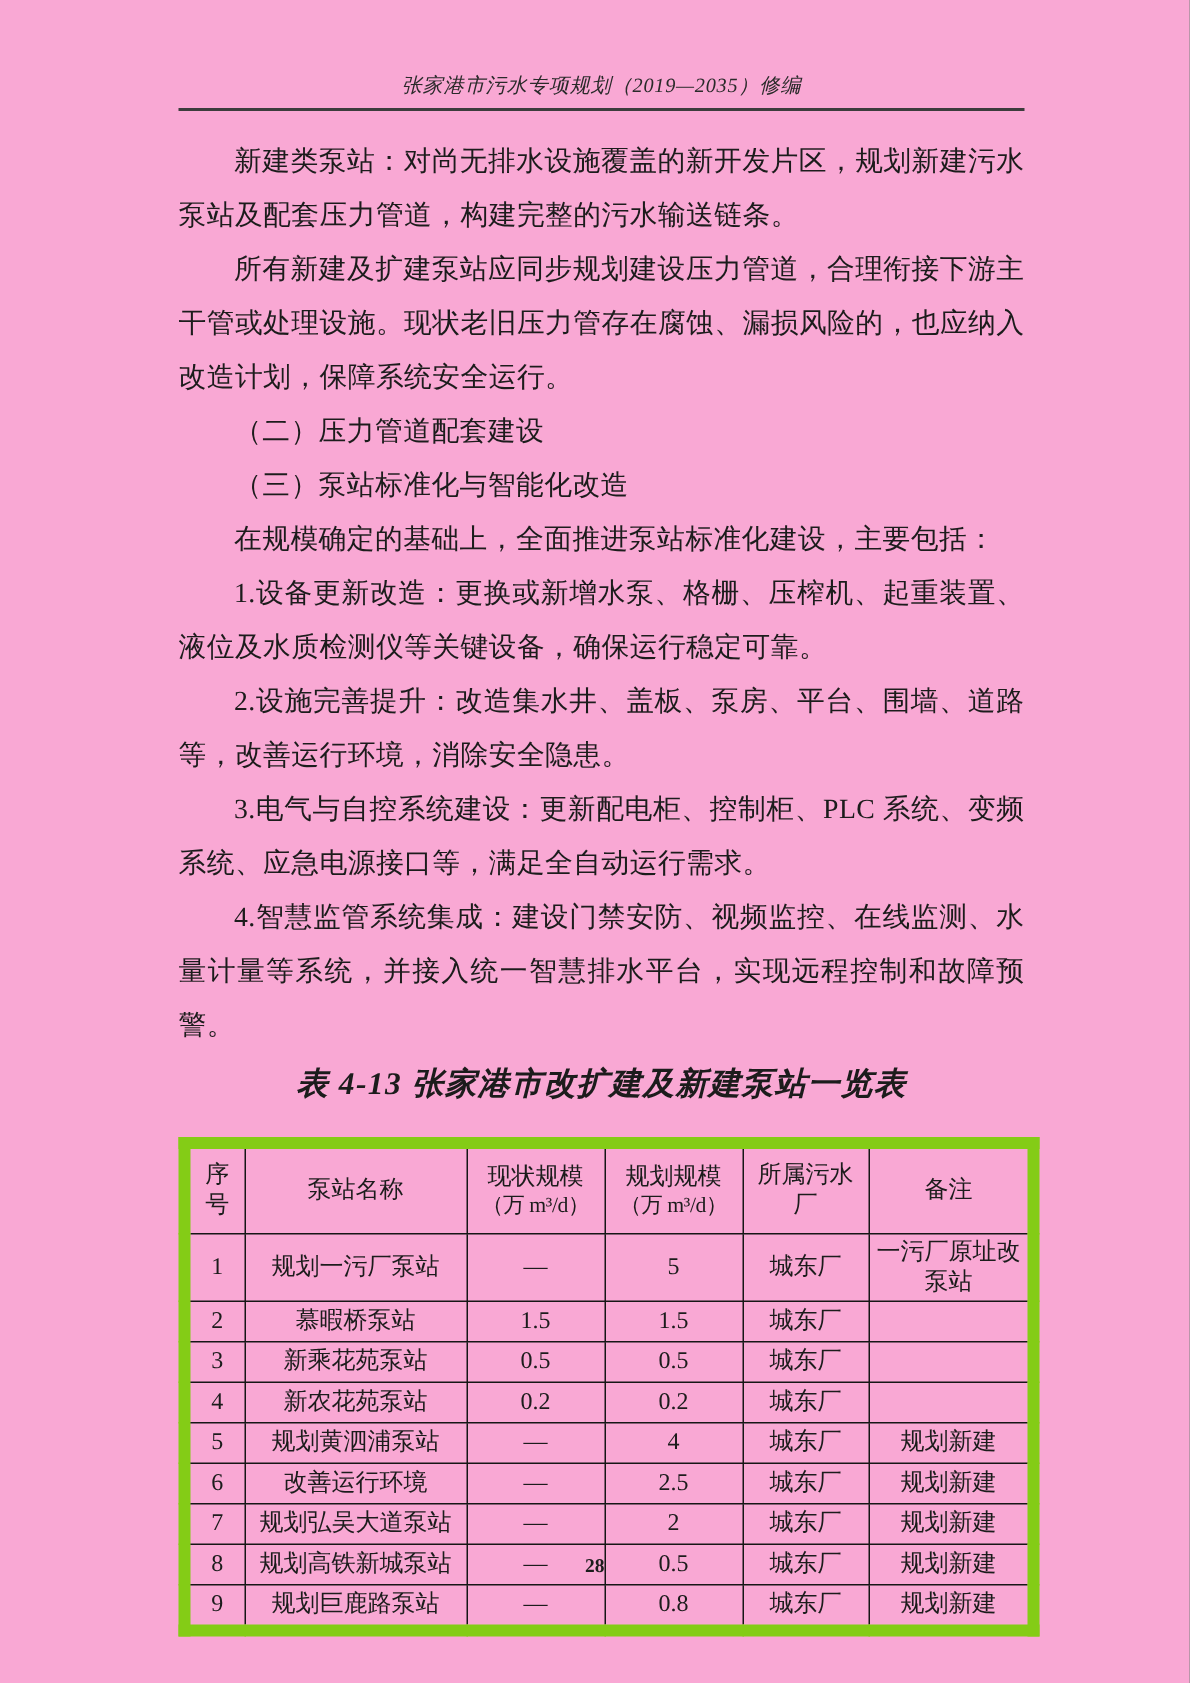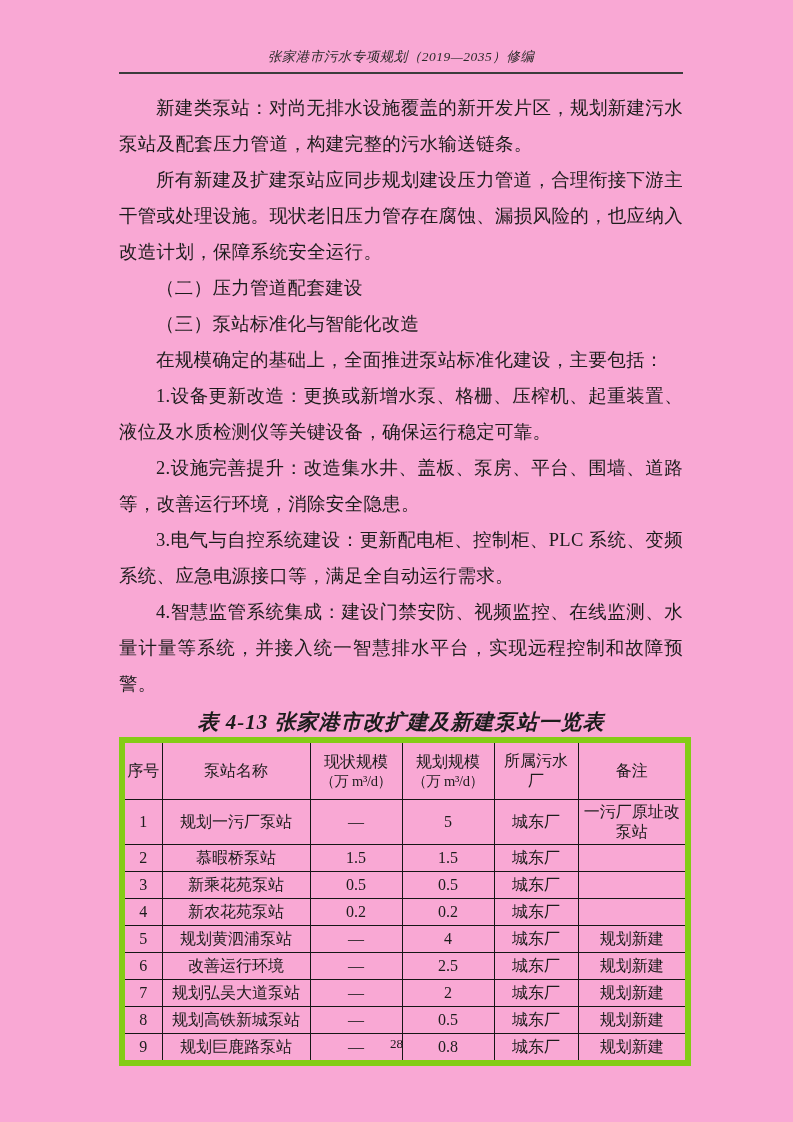--- a/index.html
+++ b/index.html
@@ -42,26 +42,26 @@
     margin-top:8px;
     height:24px;
     line-height:24px;
     text-align:center;
     font-size:21px;
     font-style:italic;
     font-weight:bold;
     letter-spacing:1px;
   }
   table.pump{
-    margin-top:3px;
+    margin-top:24px;
     border-collapse:collapse;
     width:566px;
     table-layout:fixed;
     font-size:16px;
-    border:6px solid #84cc16;
+    border:8px solid #84cc16;
   }
   table.pump th, table.pump td{
     border:1.6px solid #161616;
     text-align:center;
     vertical-align:middle;
     padding:1px 2px;
     font-weight:normal;
     line-height:1.25;
     overflow:hidden;
   }
@@ -70,20 +70,21 @@
   table.pump tr.tall td{height:42px;}
   .col-label{font-size:16px;}
   .col-sublabel{font-size:14.5px;letter-spacing:-0.3px;}
   col.c0{width:40px;} col.c1{width:148px;} col.c2{width:92px;}
   col.c3{width:92px;} col.c4{width:84px;} col.c5{width:110px;}
   .footer{
     position:absolute;
     top:1036px;left:0;width:100%;
     text-align:center;
     font-size:13px;
+    font-weight:bold;
   }
 </style>
 </head>
 <body>
 
 <div class="page">
 
   <div class="running-header">
     <div class="header-title">张家港市污水专项规划（2019—2035）修编</div>
   </div>

